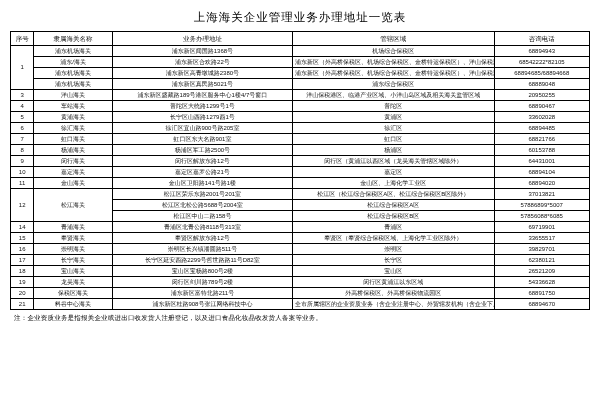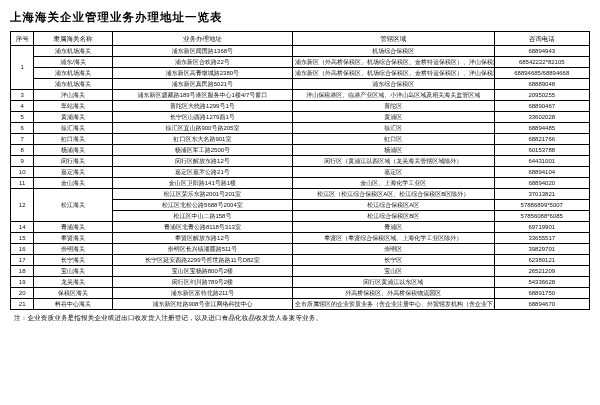--- a/index.html
+++ b/index.html
@@ -10,22 +10,23 @@
     color:#111;
     overflow:hidden;
   }
   .page{
     width:600px;height:405px;
     box-sizing:border-box;
     padding:8px 10px 6px 10px;
     position:relative;
   }
   .doc-title{
+    text-align:center;
     font-size:11.5px;
-    font-weight:bold;
+    font-weight:normal;
     letter-spacing:1px;
     margin:2px 0 6px 0;
     color:#000;
   }
   table.addr{
     border-collapse:collapse;
     width:580px;
     margin:0 auto;
     table-layout:fixed;
     font-size:6px;

